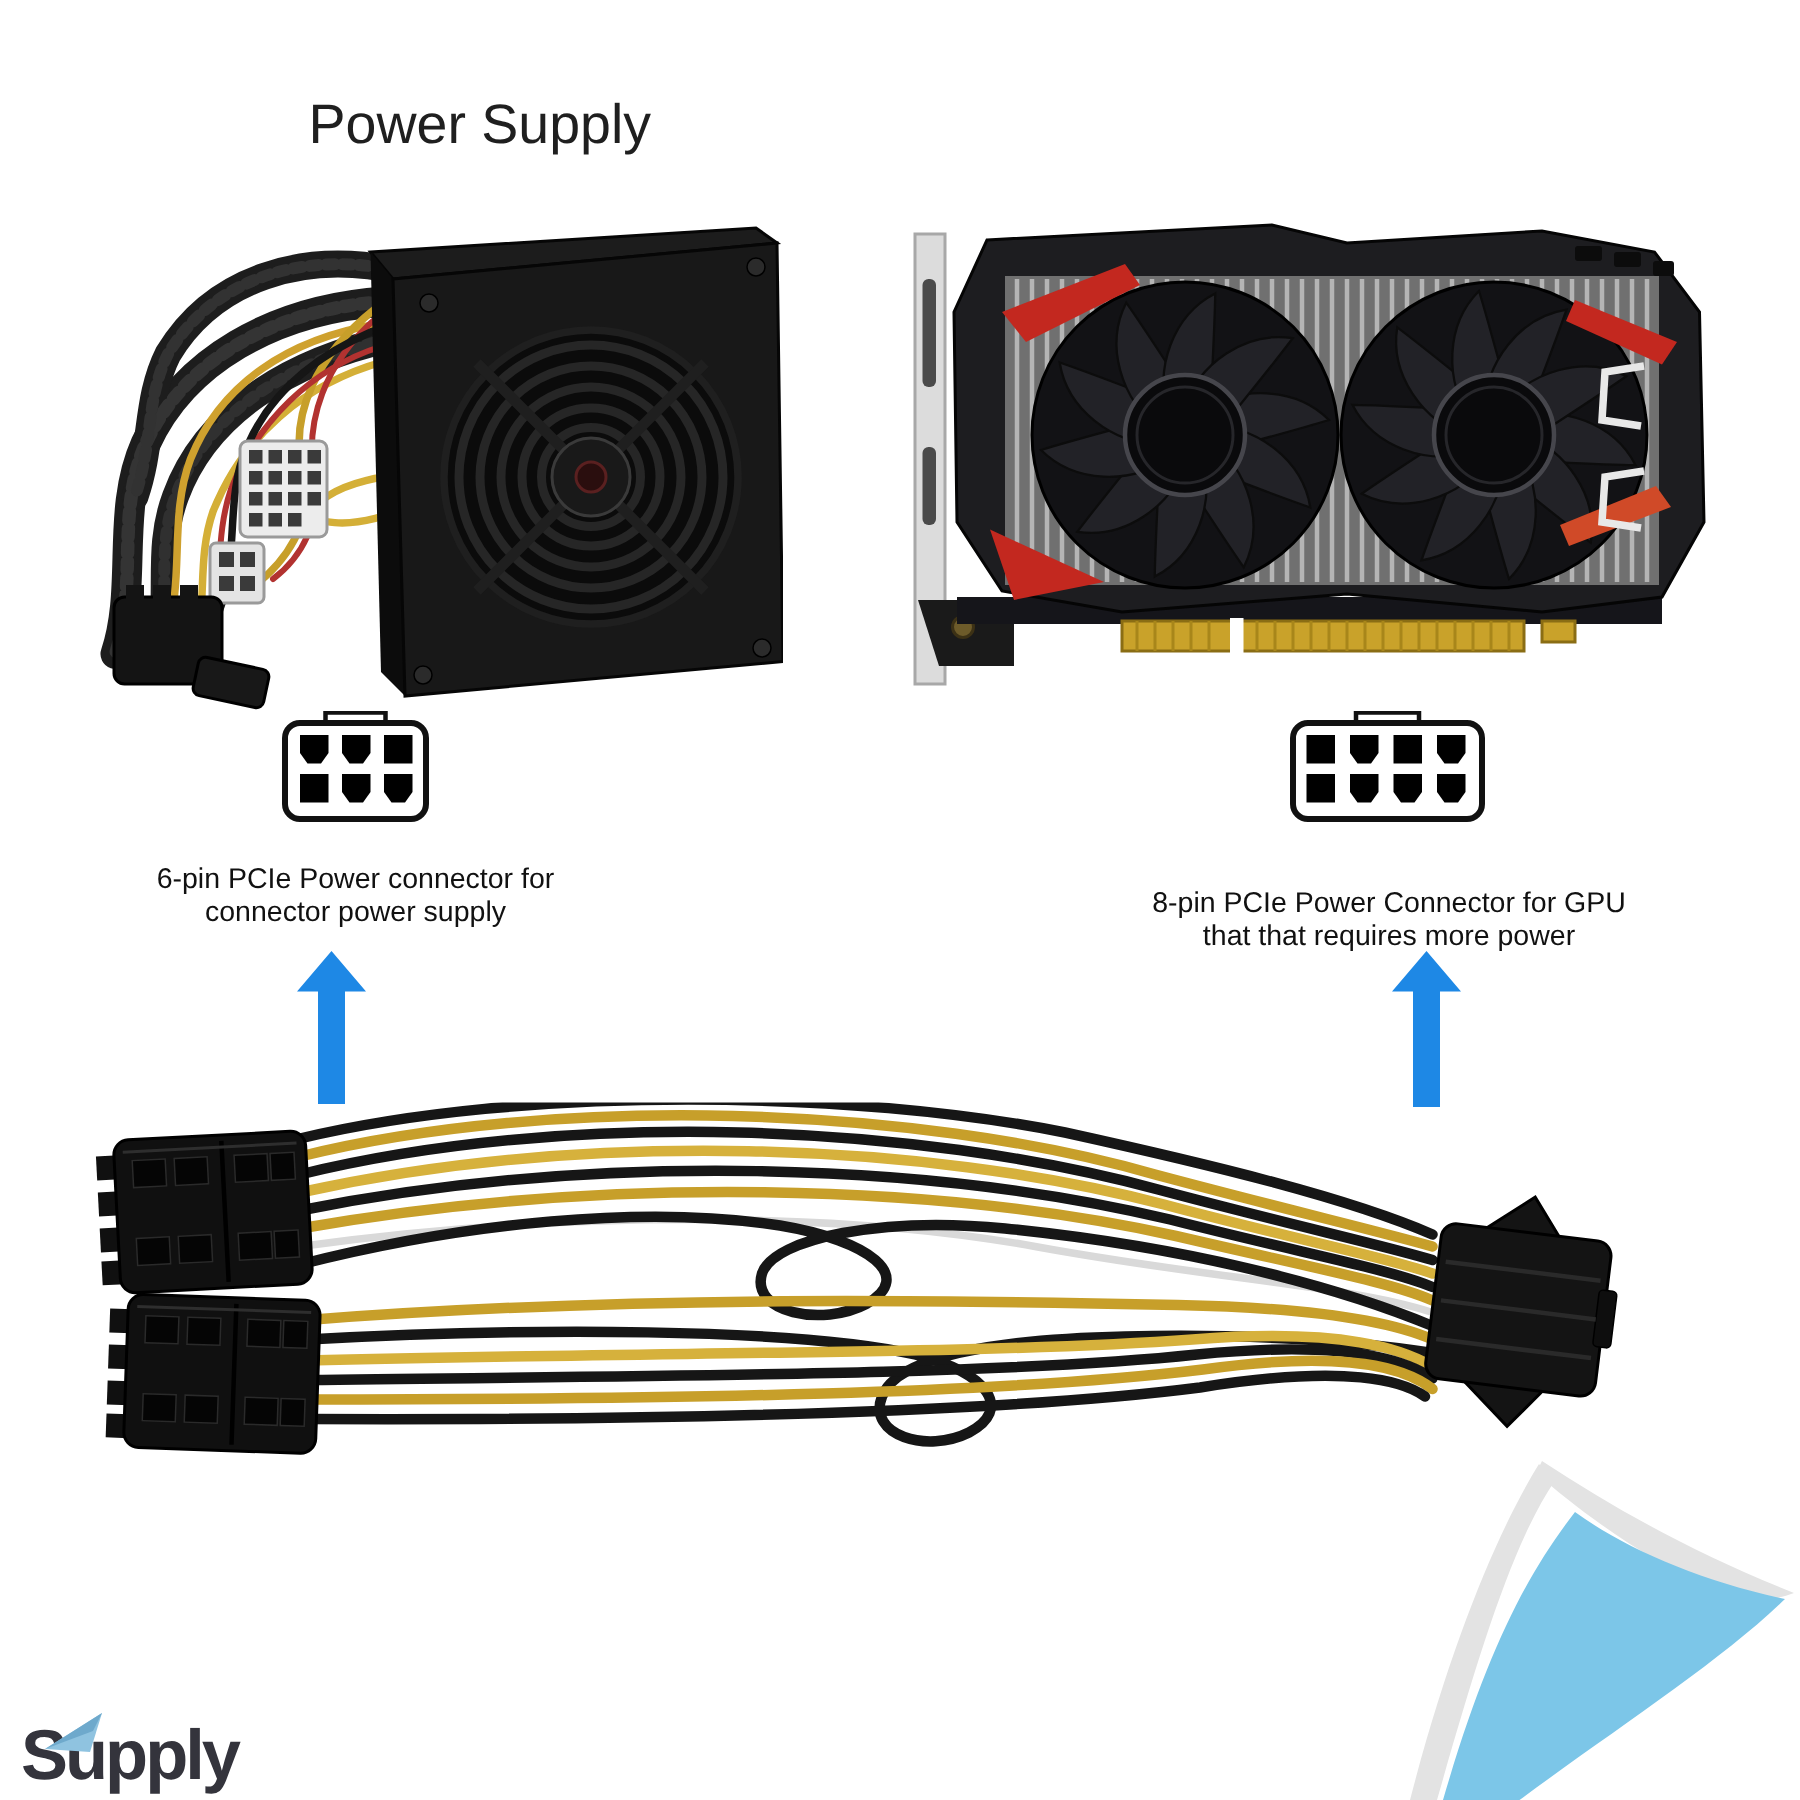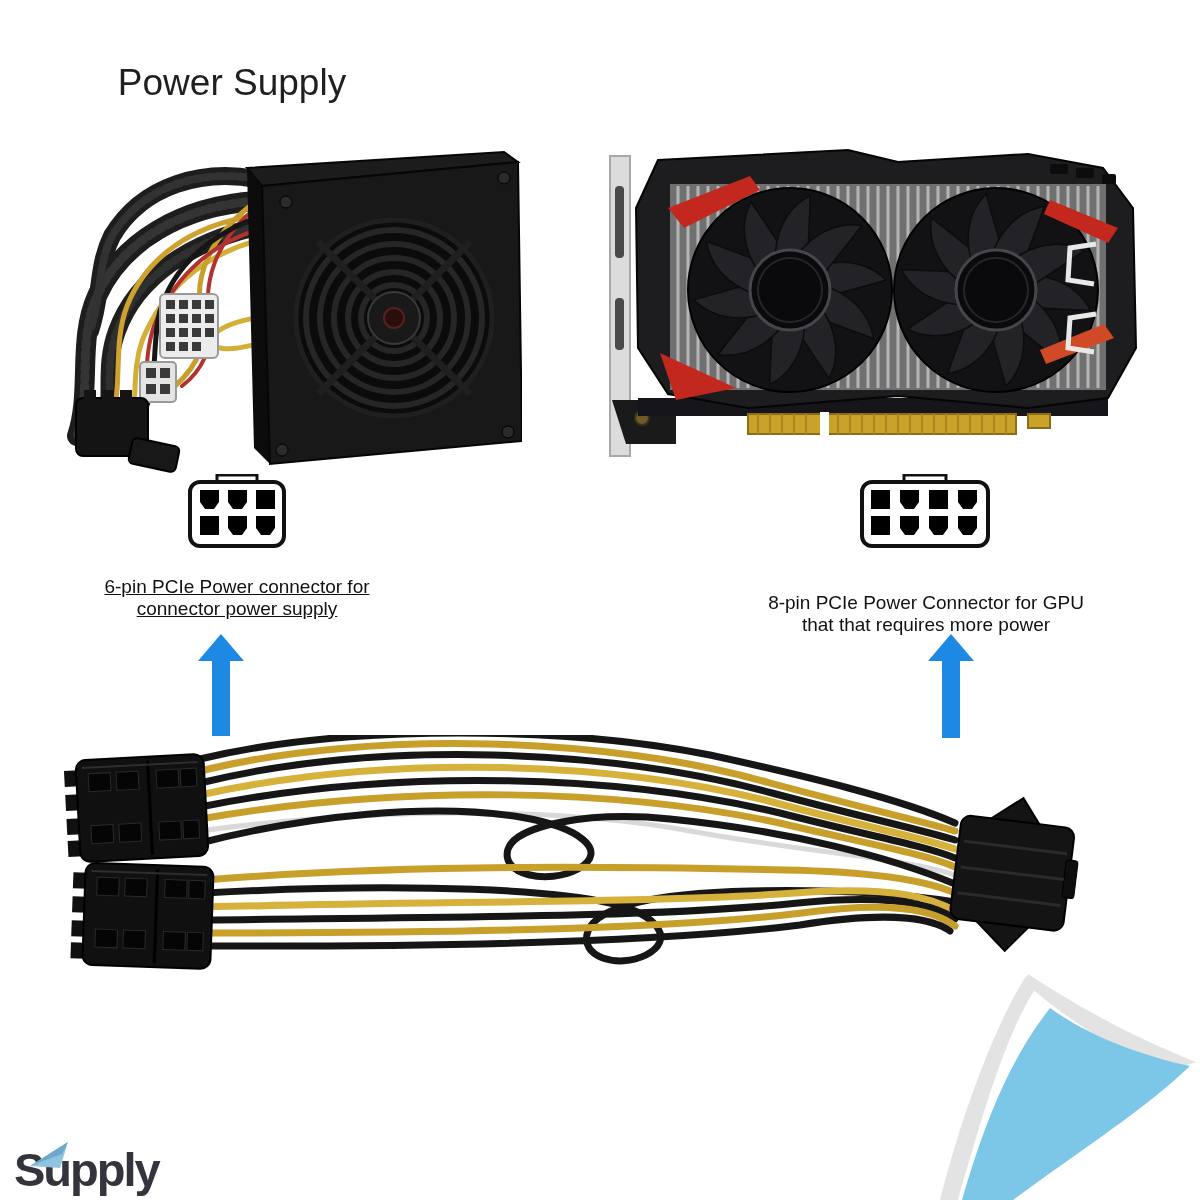--- a/index.html
+++ b/index.html
@@ -1,24 +1,24 @@
 <!DOCTYPE html>
 <html><head>
 <meta charset="utf-8">
 <style>
   html,body{margin:0;padding:0;background:#fff;}
   #canvas{position:relative;width:1200px;height:1200px;background:#fff;overflow:hidden;
           font-family:"Liberation Sans","DejaVu Sans",sans-serif;}
   .abs{position:absolute;}
-  .title{font-size:37px;color:#1f1f1f;text-align:center;font-weight:400;margin:0;}
+  .title{font-size:37px;color:#1f1f1f;text-align:right;font-weight:400;margin:0;}
   .title-left{left:30px;top:62px;width:404px;}
   .title-right{left:703px;top:62px;width:404px;}
   .caption{font-size:19px;line-height:22px;color:#111;text-align:center;}
   .caption span{display:block;}
-  .caption-left{left:37px;top:576px;width:400px;text-decoration:underline;}
+  .caption-left{left:37px;top:576px;width:400px;}
   .caption-right{left:720px;top:592px;width:412px;}
   .brand{left:14px;top:1142px;}
   .brand-text{font-size:47px;font-weight:800;color:#34343c;letter-spacing:-2px;}
 </style>
 </head>
 <body>
 
 <svg width="0" height="0" style="position:absolute">
   <defs>
     <path id="blade" d="M8,-14 C36,-34 74,-32 96,-10 C70,-2 38,6 10,14 Z"></path>

